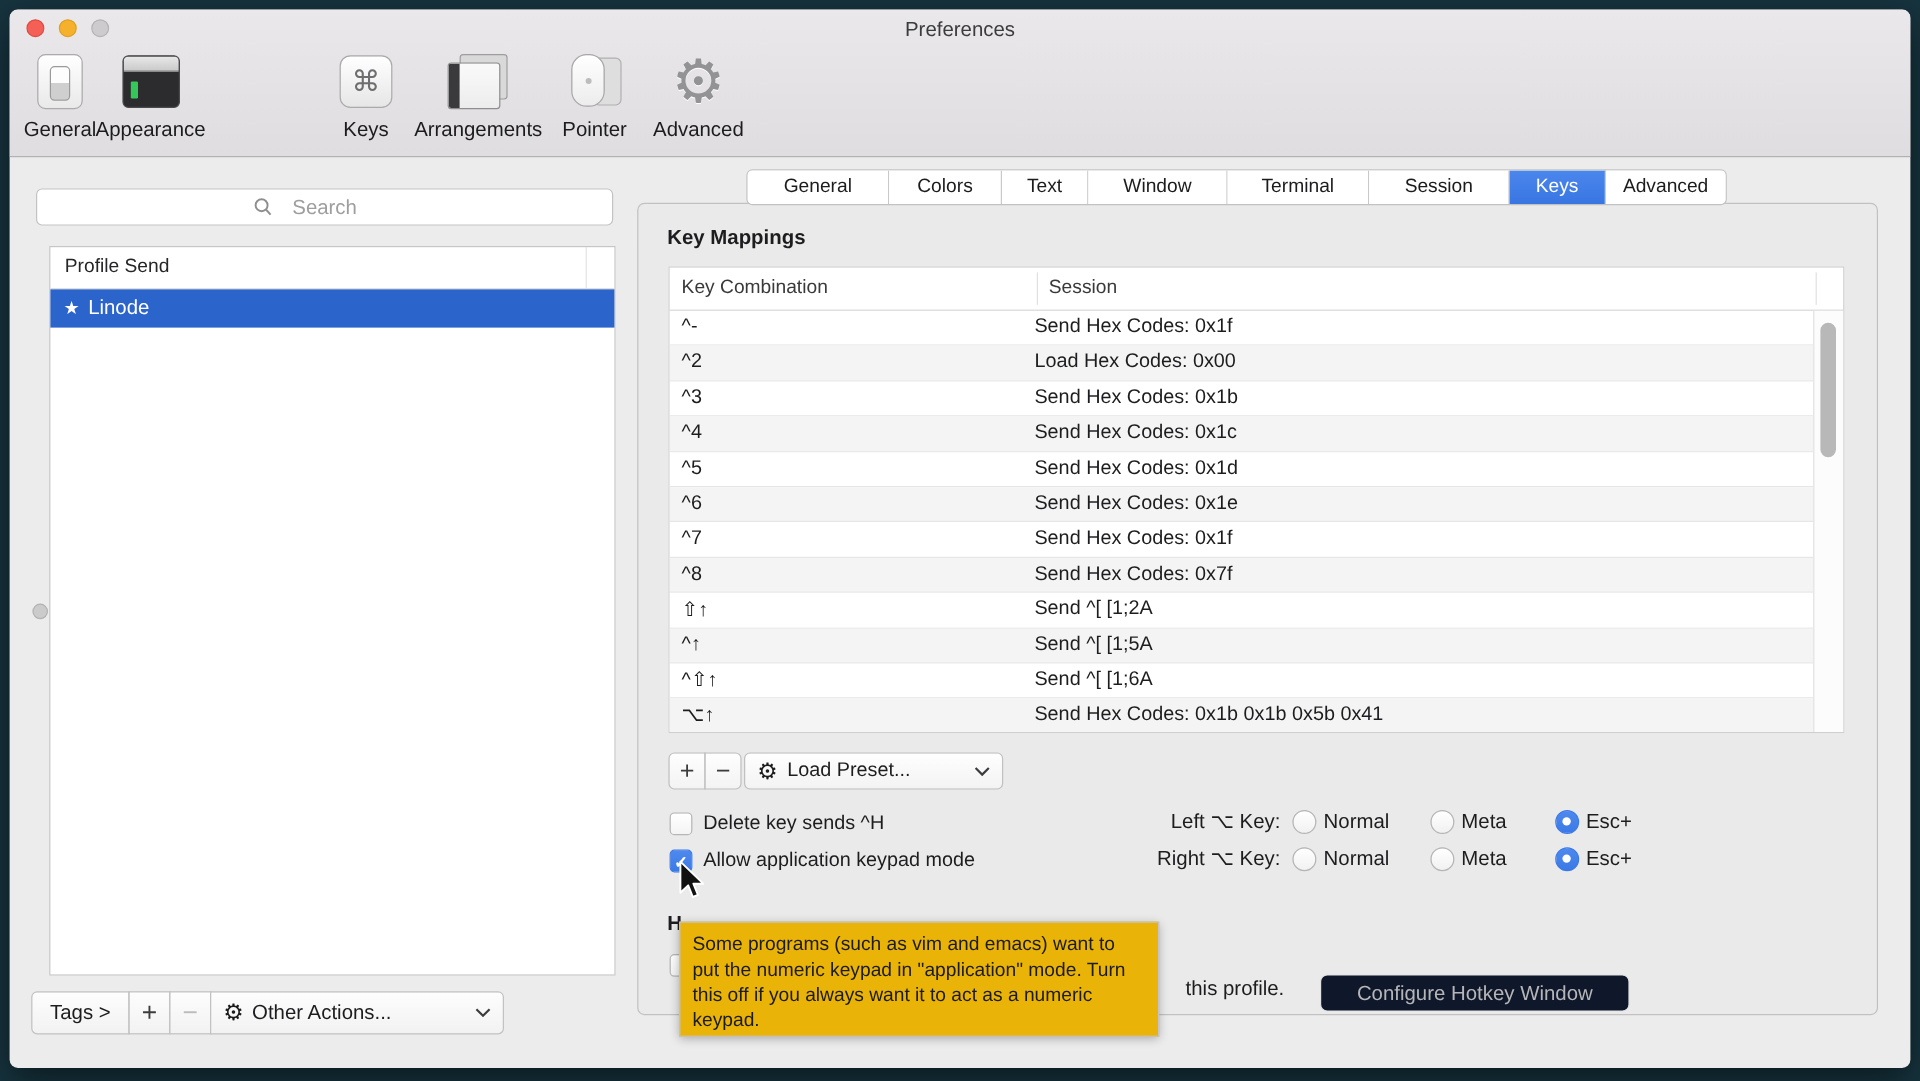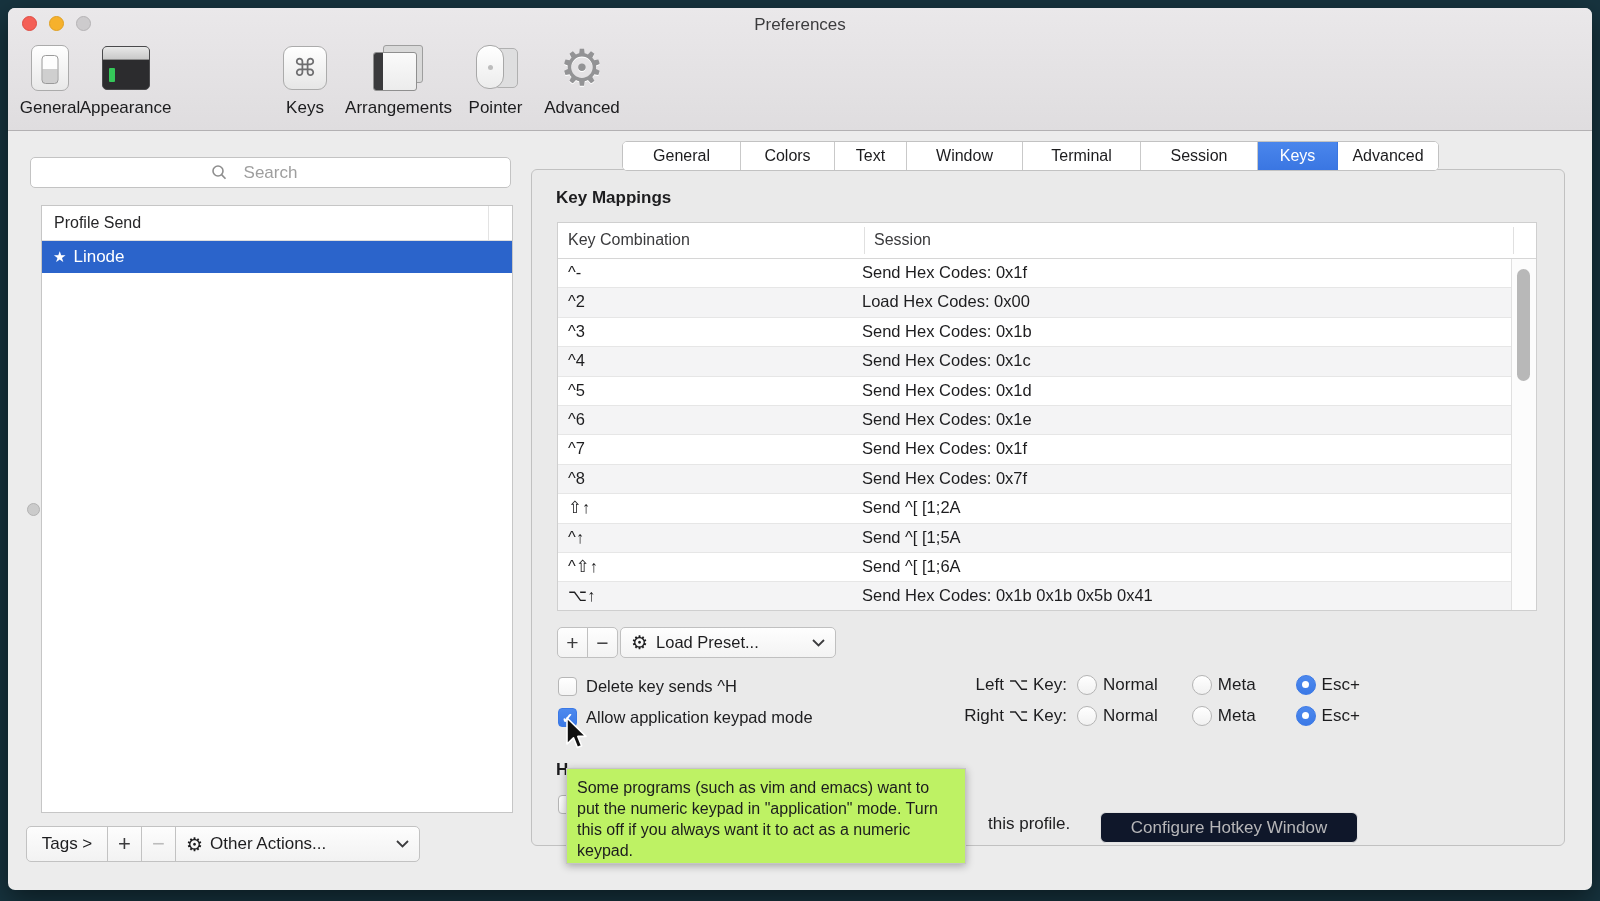--- a/index.html
+++ b/index.html
@@ -156,21 +156,21 @@
   .radio-gap2 { width:40px; }
   
   .hk-h { position:absolute; left:548px; top:752px; font-size:17px; font-weight:bold; }
   .hk-cbx { position:absolute; left:550px; top:787px; }
   .hk-text { position:absolute; left:980px; top:806px; font-size:17px; }
   .hk-btn { position:absolute; left:1092px; top:804px; width:258px; height:31px;
     background:#0f172a; border:1px solid #e2e2e2; border-radius:6px;
     color:#b6b6b8; font-size:17px; display:flex; align-items:center; justify-content:center; }
   
   .tooltip { position:absolute; left:558px; top:760px; width:400px; height:96px;
-    background:#bef264; border:1px solid #c6c4c6; box-shadow:0 2px 8px rgba(0,0,0,.3);
+    background:#eab308; border:1px solid #c6c4c6; box-shadow:0 2px 8px rgba(0,0,0,.3);
     font-size:16px; line-height:21px; color:#1c1c1e; padding:8px 10px; z-index:6; }
   .cursor { position:absolute; left:556px; top:708px; z-index:7; }
   .chev-svg, .mag-svg { display:block; }
 </style>
 </head>
 <body>
 
 <div class="window">
 
   <div class="titlebar">

